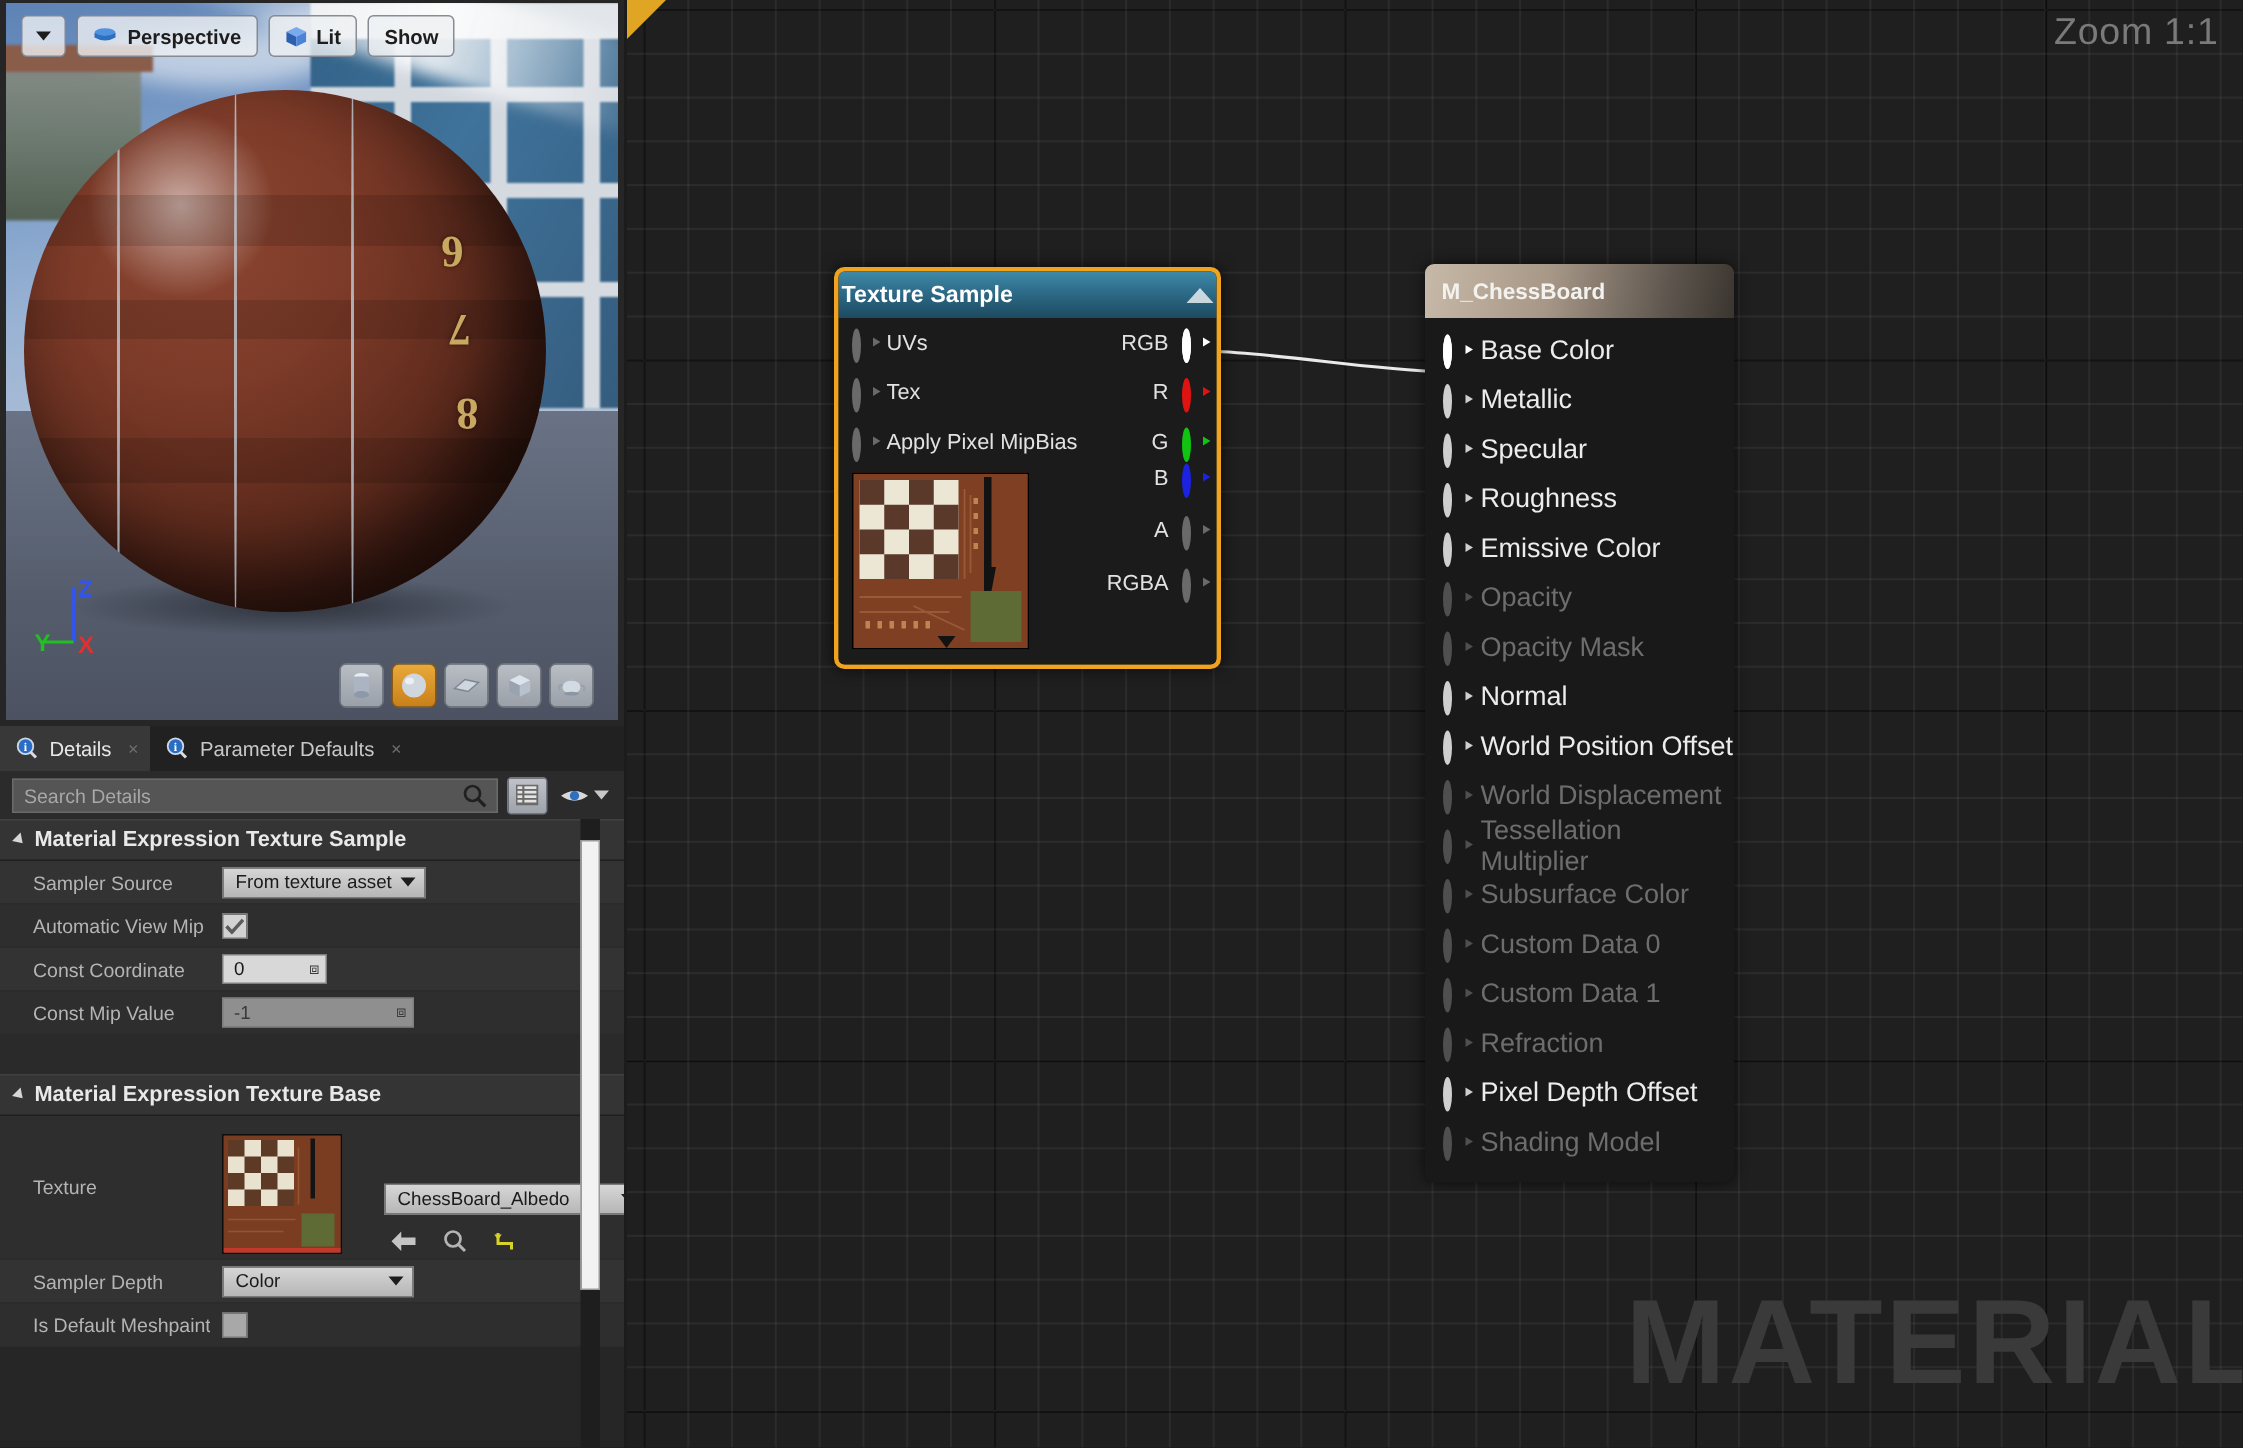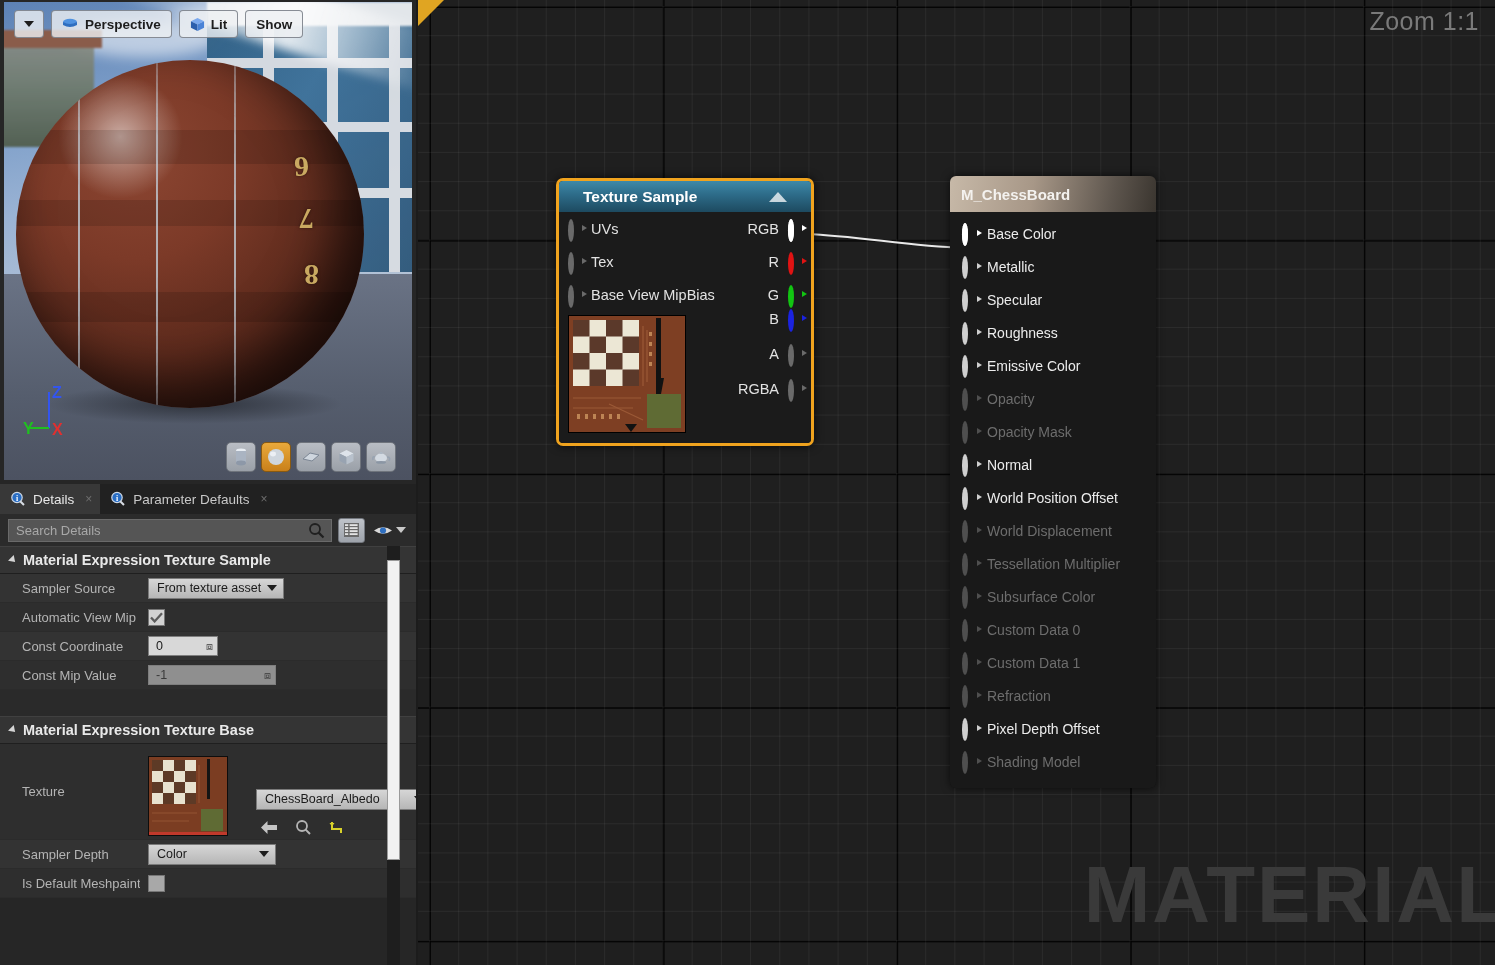--- a/index.html
+++ b/index.html
@@ -259,21 +259,21 @@
   .node { position:absolute; }
   #node-texsample {
     left:138px; top:178px; width:258px;
     border:3px solid #f0a31e; border-radius:7px;
     background:#1a1a1a;
     box-shadow: 0 0 10px rgba(0,0,0,.7);
     overflow:hidden;
   }
   #node-texsample .nhead {
     height:31px; display:flex; align-items:center; justify-content:space-between;
-    padding:0 24px;
+    padding:0 2px;
     background: linear-gradient(180deg,#3e89a8 0%, #2d6b88 45%, #1d4a60 100%);
     color:#fff; font-size:15.5px; font-weight:bold;
   }
   #node-texsample .nbody { background:#1b1b1b; padding:0 0 10px; }
   .pin-row { display:flex; align-items:center; height:33px; padding:0 9px; }
   .pin-row .left { display:flex; align-items:center; gap:9px; flex:1; }
   .pin-row .right { display:flex; align-items:center; gap:9px; justify-content:flex-end; }
   .pinlabel { color:#e2e2e2; font-size:14.5px; }
   .pin { width:14px; height:14px; position:relative; flex:0 0 14px; }
   .pin .ring {
@@ -303,21 +303,21 @@
     background:#151515;
     box-shadow: 0 0 9px rgba(0,0,0,.65);
   }
   #node-material .nhead {
     height:36px; display:flex; align-items:center; padding-left:11px;
     background: linear-gradient(100deg,#c7b9a8 0%, #a79787 40%, #5e564e 78%, #3a352f 100%);
     color:#f4f2ef; font-size:15px; font-weight:bold;
   }
   #node-material .nbody { background:#191919; padding:5px 0 10px; }
   .mrow { display:flex; align-items:center; gap:10px; height:33px; padding-left:12px; }
-  .mrow .mlabel { color:#ececec; font-size:14px; }
+  .mrow .mlabel { color:#ececec; font-size:18px; }
   .mrow.off .mlabel { color:#6d6d6d; }
   .mpin { width:15px; height:15px; position:relative; flex:0 0 15px; }
   .mpin .ring { width:14px;height:14px;border-radius:50%;border:3.5px solid #cfcfcf; box-sizing:border-box; }
   .mpin .arr { position:absolute;right:-5px;top:3.5px;width:0;height:0;
     border-left:5px solid #cfcfcf;border-top:3.5px solid transparent;border-bottom:3.5px solid transparent; }
   .mpin.filled .ring { background:#fff; border-color:#fff; }
   .mpin.filled .arr { border-left-color:#fff; }
   .mrow.off .mpin .ring { border-color:#4f4f4f; }
   .mrow.off .mpin .arr { border-left-color:#4f4f4f; }
   #wire { position:absolute; left:0; top:0; width:1077px; height:965px; pointer-events:none; }
@@ -650,21 +650,21 @@
           </div>
           <div class="right">
             <span class="pinlabel">R</span>
             <span class="pin r"><span class="ring"></span><span class="arr"></span></span>
           </div>
         </div>
 
         <div class="pin-row">
           <div class="left">
             <span class="pin dim"><span class="ring"></span><span class="arr"></span></span>
-            <span class="pinlabel">Base View MipBias</span>
+            <span class="pinlabel">Apply Pixel MipBias</span>
           </div>
           <div class="right">
             <span class="pinlabel">G</span>
             <span class="pin g"><span class="ring"></span><span class="arr"></span></span>
           </div>
         </div>
 
         <div style="position:relative;">
           <div id="tex-preview">
             <svg width="118" height="118" viewBox="0 0 118 118">

